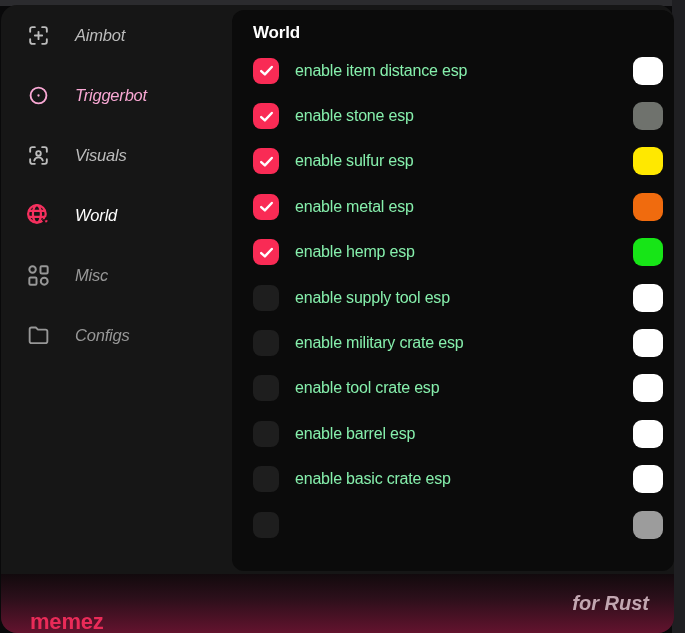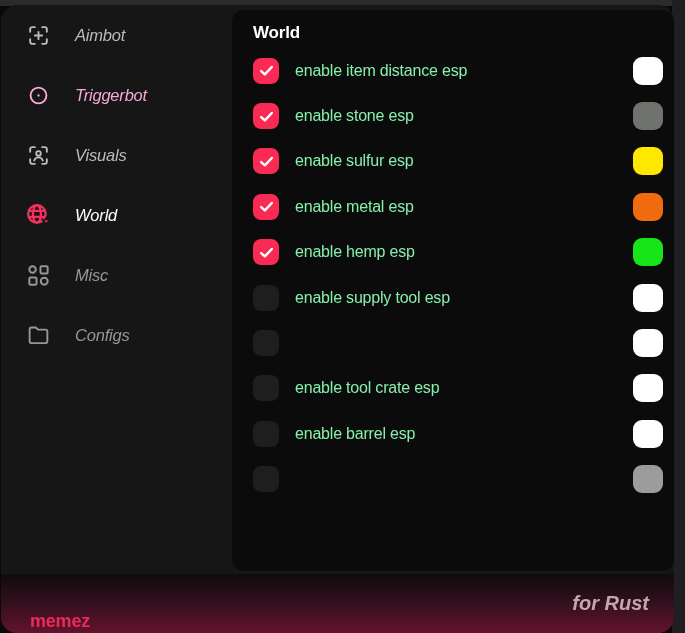--- a/index.html
+++ b/index.html
@@ -35,21 +35,21 @@
   .checkbox { width:26px; height:26px; border-radius:8px; background:#1e1e1e; flex:none;
     display:flex; align-items:center; justify-content:center; cursor:pointer; }
   .checkbox.checked { background:#f92b55; }
   .row-label { margin-left:16px; font-size:16px; color:#86efac; letter-spacing:-0.2px; }
   .swatch { margin-left:auto; width:30px; height:28px; border-radius:9px; flex:none; cursor:pointer; }
 
   
   .footer { position:absolute; left:0; right:0; bottom:0; height:59px;
     display:flex; align-items:center; padding:0 25px 0 29px;
     background:linear-gradient(180deg,#120a0d 0%, #2b0f1a 40%, #63132e 100%); }
-  .brand { font-size:18px; font-weight:700; color:#e92b58; letter-spacing:-0.2px;margin-top:36px; }
+  .brand { font-size:22px; font-weight:700; color:#e92b58; letter-spacing:-0.2px;margin-top:36px; }
   .product { margin-left:auto; font-size:20px; font-weight:700; font-style:italic; color:#c2a7b1; }
 </style>
 </head>
 <body>
 
 <div class="screen">
   <div class="bg-top"></div>
   <div class="bg-right"></div>
 
   <div class="window">
@@ -171,30 +171,36 @@
             <span class="row-label">enable hemp esp</span>
             <span class="swatch" style="background:#17e517"></span>
           </div>
           <div class="row">
             <span class="checkbox"></span>
             <span class="row-label">enable supply tool esp</span>
             <span class="swatch" style="background:#ffffff"></span>
           </div>
           <div class="row">
             <span class="checkbox"></span>
+            <span class="row-label">enable military crate esp</span>
             <span class="swatch" style="background:#ffffff"></span>
           </div>
           <div class="row">
             <span class="checkbox"></span>
             <span class="row-label">enable tool crate esp</span>
             <span class="swatch" style="background:#ffffff"></span>
           </div>
           <div class="row">
             <span class="checkbox"></span>
             <span class="row-label">enable barrel esp</span>
+            <span class="swatch" style="background:#ffffff"></span>
+          </div>
+          <div class="row">
+            <span class="checkbox"></span>
+            <span class="row-label">enable basic crate esp</span>
             <span class="swatch" style="background:#ffffff"></span>
           </div>
           <div class="row">
             <span class="checkbox"></span>
             <span class="row-label"></span>
             <span class="swatch" style="background:#9c9c9c"></span>
           </div>
         </div>
     </section>
 

